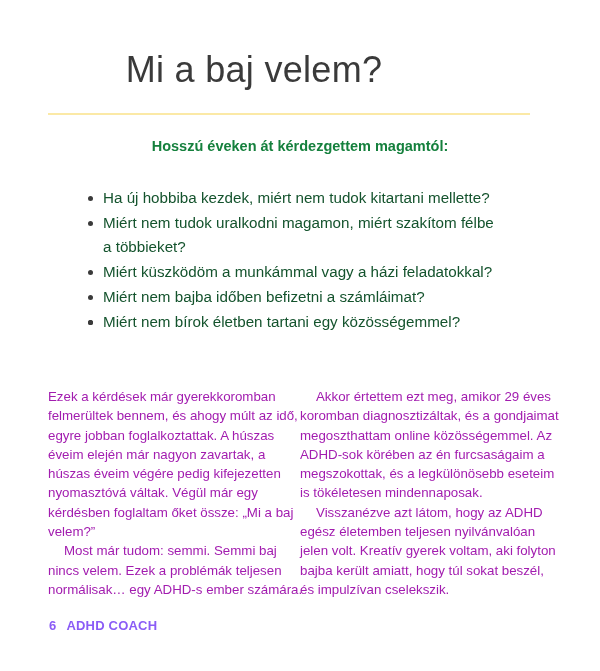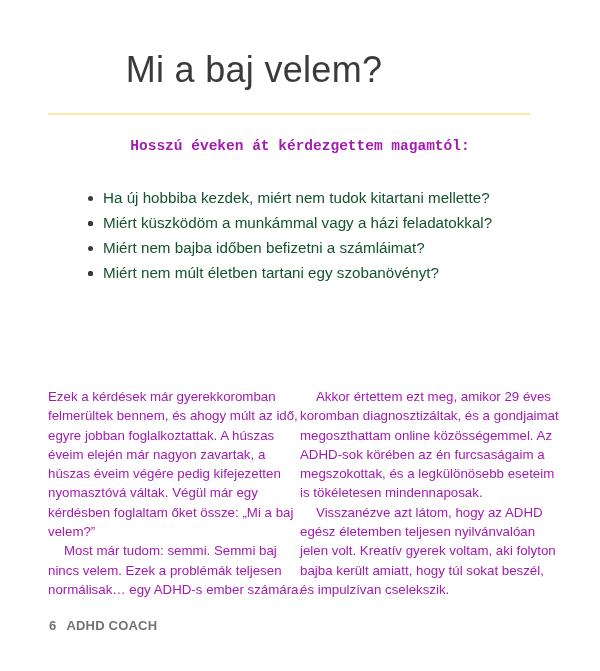--- a/index.html
+++ b/index.html
@@ -12,23 +12,22 @@
     position: absolute; left: 0; width: 508px; top: 48px;
     text-align: center; font-size: 36px; color: #3a3a3a;
     letter-spacing: 0.3px; line-height: 44px;
   }
   .divider {
     position: absolute; left: 48px; width: 482px; top: 113px; height: 2px;
     background: #fbe9a6;
   }
   .subtitle {
     position: absolute; left: 0; width: 600px; top: 136px;
-    text-align: center; font-size: 14.5px; font-weight: bold; color: #a21caf;
+    text-align: center; font-size: 14.5px; font-weight: bold; color: #15803d;
     line-height: 20px;
-    font-family: Liberation Mono, monospace;
   }
   .bullets {
     position: absolute; left: 86px; top: 186px; width: 420px;
     margin: 0; padding: 0; list-style: none;
     font-size: 15.2px; color: #14532d; line-height: 23.5px;
   }
   .bullets li { position: relative; padding-left: 17px; margin-bottom: 1.5px; }
   .bullets .dot {
     position: absolute; left: 2px; top: 10px; width: 5px; height: 5px;
     border-radius: 50%; background: #3a3a3a;
@@ -36,38 +35,38 @@
   .col {
     position: absolute; top: 387px; width: 260px;
     font-size: 13.3px; line-height: 19.3px; color: #a21caf;
   }
   .col-left { left: 48px; }
   .col-right { left: 300px; }
   .col p { margin: 0; }
   .col p.indent { text-indent: 16px; }
   .footer {
     position: absolute; left: 49px; top: 618px;
-    font-size: 13px; font-weight: bold; color: #737373; letter-spacing: 0.2px;
+    font-size: 13px; font-weight: bold; color: #8b5cf6; letter-spacing: 0.2px;
   }
   .footer .num { margin-right: 10px; }
 </style>
 </head>
 <body>
 
 <h1 class="title" style="margin:0;font-weight:normal;">Mi a baj velem?</h1>
 <div class="divider" style="background: rgb(251, 233, 166);"></div>
 <div class="subtitle">Hosszú éveken át kérdezgettem magamtól:</div>
 
 <ul class="bullets">
   <li><span class="dot"></span><span>Ha új hobbiba kezdek, miért nem tudok kitartani mellette?</span></li>
-  <li><span class="dot"></span></li>
+  <li><span class="dot"></span><span>Miért nem tudok uralkodni magamon, miért szakítom félbe a többieket?</span></li>
   <li><span class="dot"></span><span>Miért küszködöm a munkámmal vagy a házi feladatokkal?</span></li>
   <li><span class="dot"></span><span>Miért nem bajba időben befizetni a számláimat?</span></li>
   <li><span class="dot"></span></li>
-  <li><span class="dot"></span><span>Miért nem múlt életben tartani egy szobanövényt?</span></li>
+  <li><span class="dot"></span><span>Miért nem bírok életben tartani egy közösségemmel?</span></li>
 </ul>
 
 <div class="col col-left">
   <p>Ezek a kérdések már gyerekkoromban felmerültek bennem, és ahogy múlt az idő, egyre jobban foglalkoztattak. A húszas éveim elején már nagyon zavartak, a húszas éveim végére pedig kifejezetten nyomasztóvá váltak. Végül már egy kérdésben foglaltam őket össze: „Mi a baj velem?”</p>
   <p class="indent">Most már tudom: semmi. Semmi baj nincs velem. Ezek a problémák teljesen normálisak… egy ADHD-s ember számára.</p>
 </div>
 
 <div class="col col-right">
   <p class="indent">Akkor értettem ezt meg, amikor 29 éves koromban diagnosztizáltak, és a gondjaimat megoszthattam online közösségemmel. Az ADHD-sok körében az én furcsaságaim a megszokottak, és a legkülönösebb eseteim is tökéletesen mindennaposak.</p>
   <p class="indent">Visszanézve azt látom, hogy az ADHD egész életemben teljesen nyilvánvalóan jelen volt. Kreatív gyerek voltam, aki folyton bajba került amiatt, hogy túl sokat beszél, és impulzívan cselekszik.</p>

